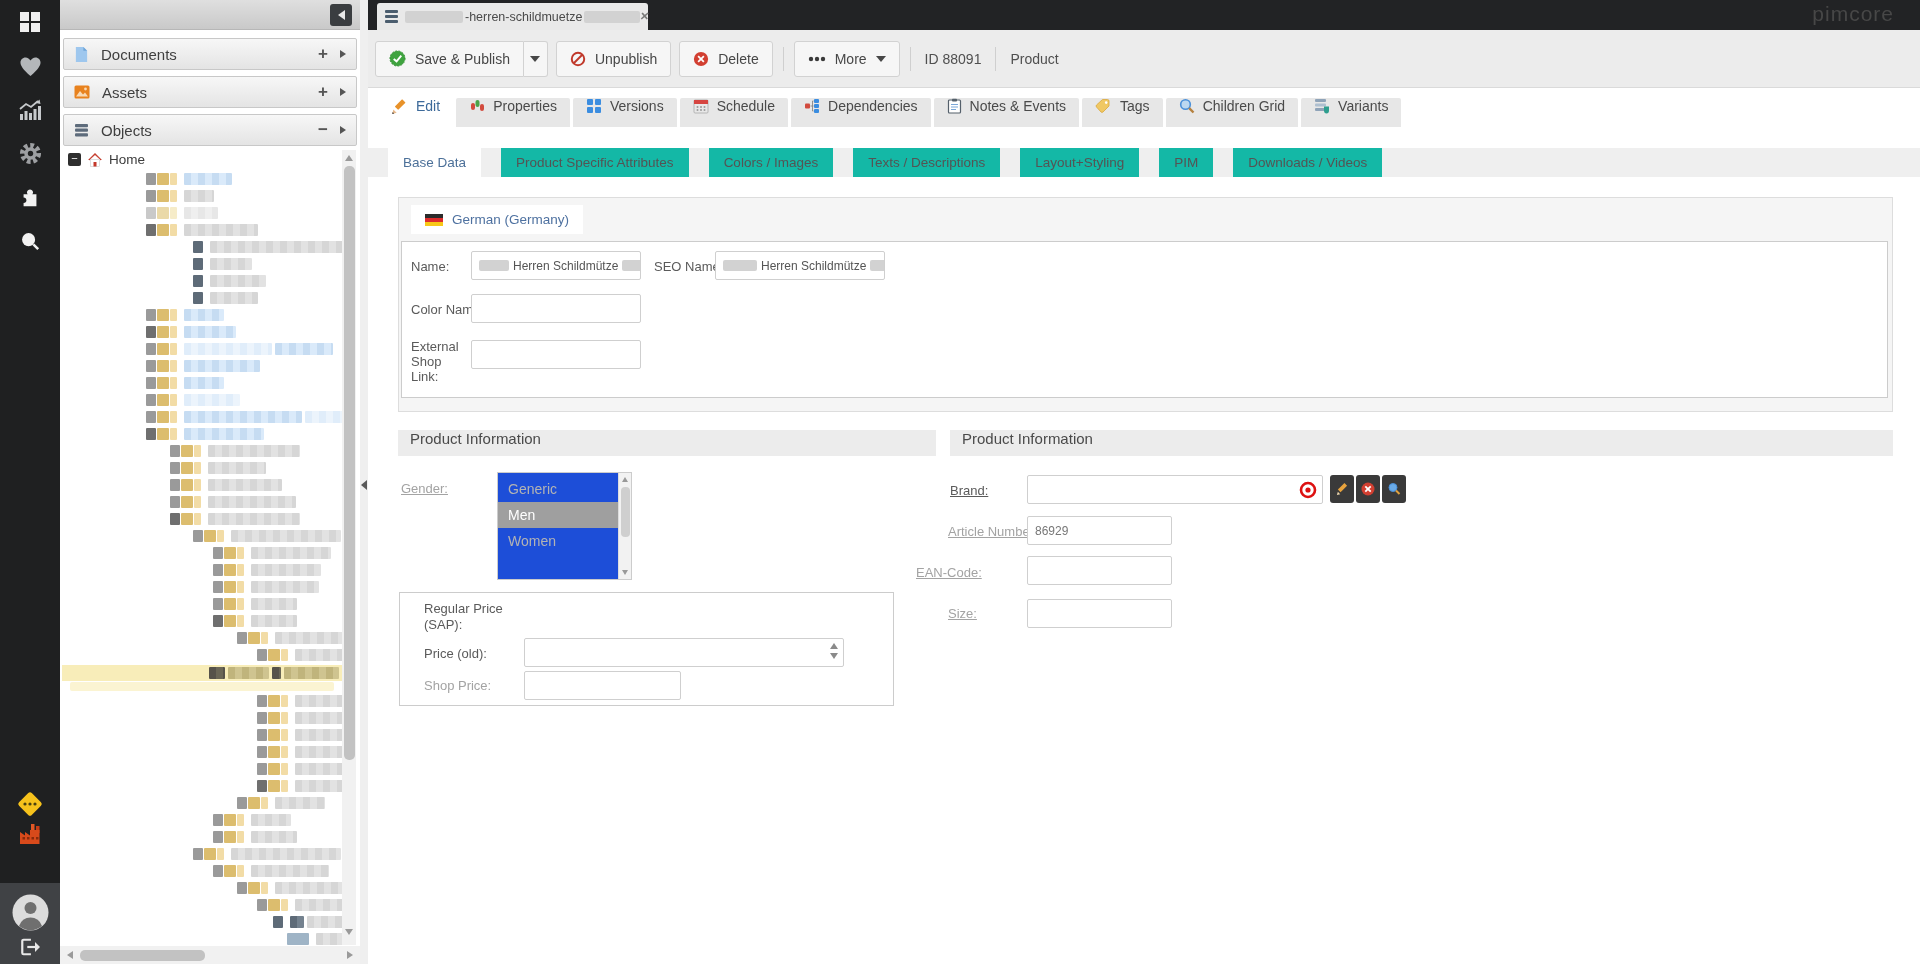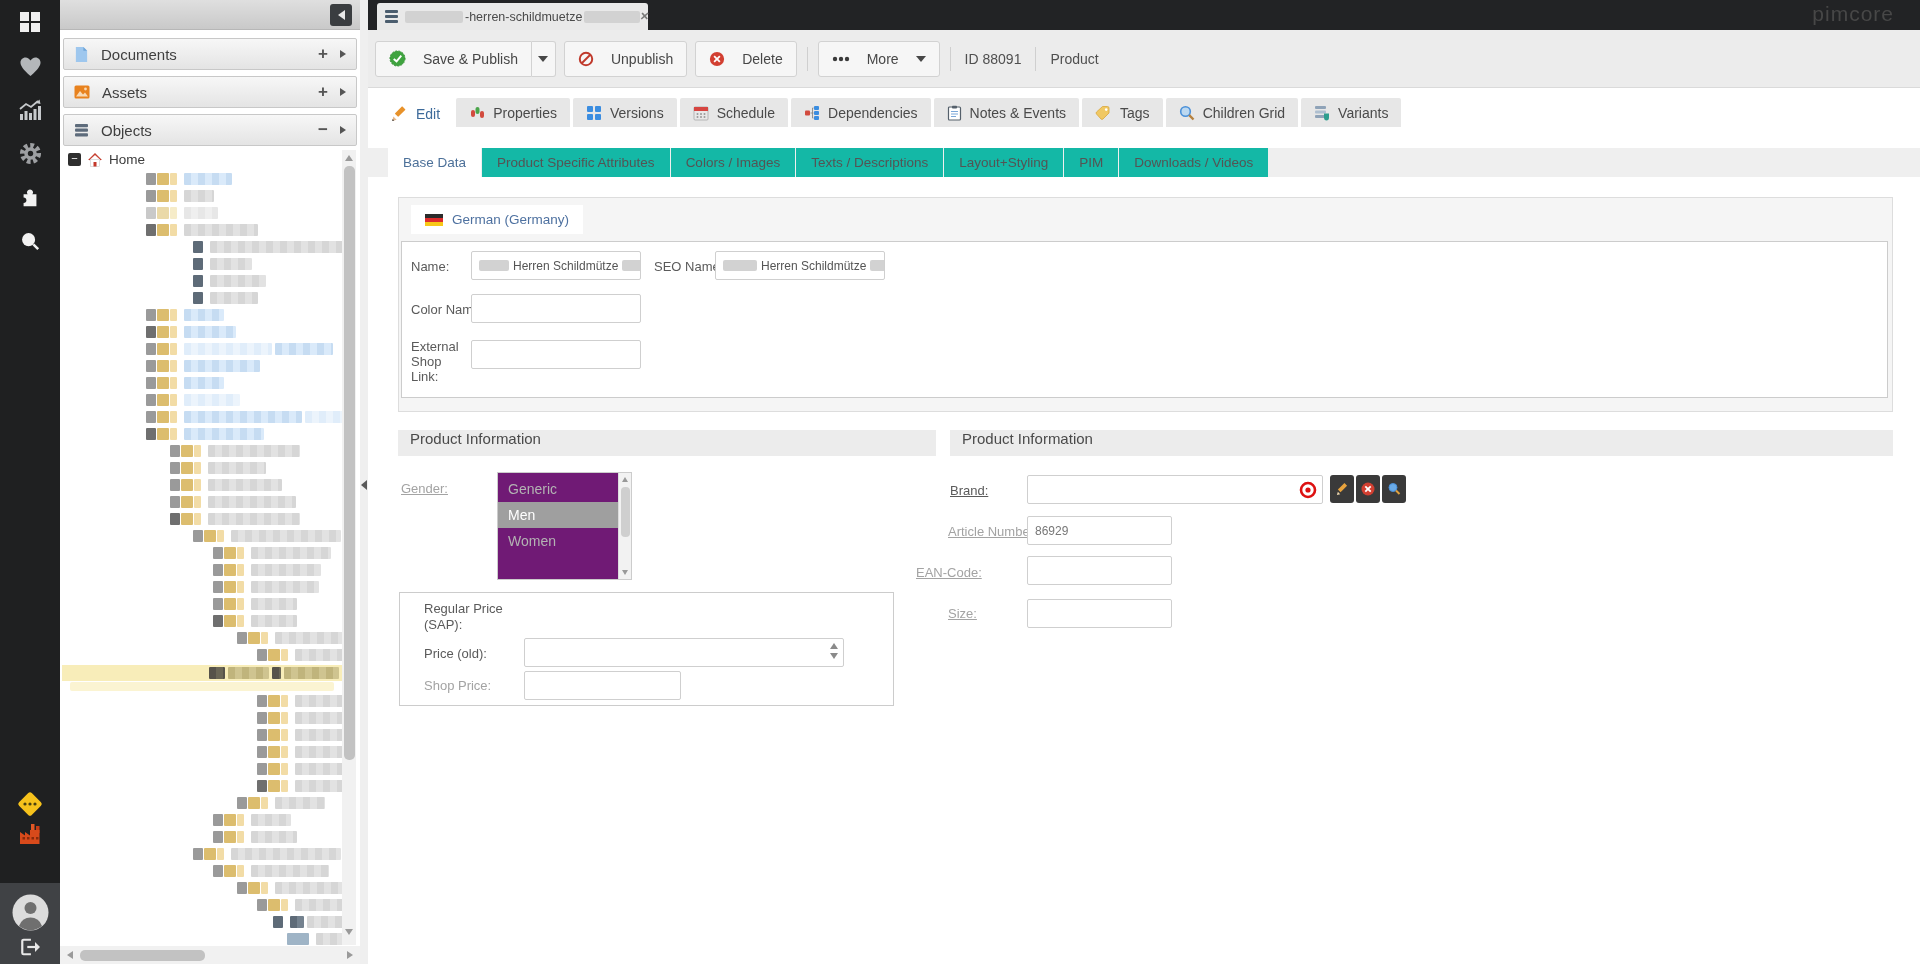--- a/index.html
+++ b/index.html
@@ -46,46 +46,46 @@
 #top-strip{position:absolute;left:0;top:0;width:1552px;height:30px;background:#222325;}
 #doc-tab{position:absolute;left:9px;top:3px;width:271px;height:27px;background:#e9e9e9;border-radius:3px 3px 0 0;display:flex;align-items:center;padding:0 8px;}
 .burger{display:flex;flex-direction:column;gap:2px;margin-right:7px;}
 .burger span{display:block;width:13px;height:3px;background:#4b5d6e;border-radius:1px;}
 .blurchip{height:12px;background:#d2d2d2;border-radius:2px;filter:blur(.6px);flex:none;}
 #doc-title{font-size:12.5px;color:#4a4a4a;white-space:nowrap;}
 #tab-close{margin-left:auto;color:#7a7a7a;font-size:11px;font-weight:bold;transform:skewX(-8deg);}
 #logo{position:absolute;right:26px;top:2px;font-size:21px;color:#474747;letter-spacing:1px;font-weight:400;}
 
 #toolbar{position:absolute;left:0;top:30px;width:1552px;height:58px;background:#ececec;border-bottom:1px solid #dadada;display:flex;align-items:center;padding:0 7px;}
-.tbtn{height:36px;background:#f6f6f6;border:1px solid #d2d2d2;border-radius:3px;display:flex;align-items:center;padding:0 13px;font-size:14px;color:#474747;gap:17px;}
+.tbtn{height:36px;background:#f6f6f6;border:1px solid #d2d2d2;border-radius:3px;display:flex;align-items:center;padding:0 13px;font-size:14px;color:#474747;gap:9px;}
 .tbtn-caret{height:36px;width:24px;background:#f6f6f6;border:1px solid #d2d2d2;border-left:none;border-radius:0 3px 3px 0;display:flex;align-items:center;justify-content:center;}
 .caret-down{width:0;height:0;border-left:5px solid transparent;border-right:5px solid transparent;border-top:6px solid #474747;}
 .tb-sep{width:1px;height:24px;background:#cfcfcf;margin:0 10px;}
 .tb-text{font-size:14px;color:#4f4f4f;padding:0 4px;}
 
 #main-tabs{position:absolute;left:10px;top:98px;height:31px;display:flex;gap:3px;}
-.mtab{height:29px;background:#e7e7e7;border-radius:2px 2px 0 0;display:flex;align-items:center;padding:0 13px;font-size:14px;color:#4a4a4a;gap:8px;}
+.mtab{height:29px;background:#e7e7e7;border-radius:2px 2px 0 0;display:flex;padding:0 13px;font-size:14px;color:#4a4a4a;gap:8px;}
 .mtab.active{height:31px;background:#fff;color:#3d6a9a;}
 
-#sub-tabs{position:absolute;left:0;top:148px;width:1552px;height:29px;background:#efefef;display:flex;padding-left:20px;gap:1px;}
+#sub-tabs{position:absolute;left:0;top:148px;width:1552px;height:29px;background:#efefef;display:flex;padding-left:20px;gap:20px;}
 .stab{height:29px;background:#14b8a6;display:flex;align-items:center;padding:0 15px;font-size:13.5px;color:#545454;}
 .stab.active{background:#fff;color:#4c7099;}
 
 #lang-panel{position:absolute;left:30px;top:197px;width:1495px;height:215px;background:#f5f5f5;border:1px solid #ddd;}
 #lang-tab{position:absolute;left:12px;top:7px;height:29px;background:#fff;display:flex;align-items:center;padding:0 14px;gap:9px;}
 #lang-label{font-size:13.5px;color:#4e71a0;}
 .flag{width:18px;height:12px;display:flex;flex-direction:column;}
 .flag div{flex:1;}
 #fields-box{position:absolute;left:2px;top:43px;width:1487px;height:157px;background:#fff;border:1px solid #ccc;}
 .flabel{position:absolute;font-size:13px;color:#5a5a5a;}
 .flabel.gray{color:#a3a3a3;}
 .finput{position:absolute;height:29px;background:#fff;border:1px solid #cfcfcf;border-radius:2px;font-size:12px;color:#555;display:flex;align-items:center;padding:0 7px;white-space:nowrap;overflow:hidden;}
 
 .pi-header{position:absolute;height:26px;background:#ececec;display:flex;align-items:flex-start;padding:0 12px;font-size:15px;color:#4a4a4a;}
-#ms-box{position:absolute;left:129px;top:472px;width:135px;height:108px;border:1px solid #ccc;background:#701a75;}
+#ms-box{position:absolute;left:129px;top:472px;width:135px;height:108px;border:1px solid #ccc;background:#1d4ed8;}
 .ms-item{height:26px;display:flex;align-items:center;padding:0 10px;font-size:14px;color:#b3b3b3;}
 .ms-item.sel{background:#9f9f9f;color:#fff;}
 #ms-scroll{position:absolute;right:0;top:0;width:13px;height:106px;background:#f2f2f2;border-left:1px solid #ddd;}
 #ms-thumb{position:absolute;left:2px;top:14px;width:9px;height:50px;background:#cfcfcf;border-radius:4px;}
 .ms-up{position:absolute;left:3px;top:4px;width:0;height:0;border-left:3.5px solid transparent;border-right:3.5px solid transparent;border-bottom:5px solid #999;}
 .ms-down{position:absolute;left:3px;bottom:4px;width:0;height:0;border-left:3.5px solid transparent;border-right:3.5px solid transparent;border-top:5px solid #999;}
 #price-box{position:absolute;left:31px;top:592px;width:495px;height:114px;border:1px solid #ccc;}
 .spinner{position:absolute;right:5px;top:4px;display:flex;flex-direction:column;gap:4px;}
 .sp-up{width:0;height:0;border-left:4.5px solid transparent;border-right:4.5px solid transparent;border-bottom:6px solid #8a8a8a;}
 .sp-down{width:0;height:0;border-left:4.5px solid transparent;border-right:4.5px solid transparent;border-top:6px solid #8a8a8a;}

